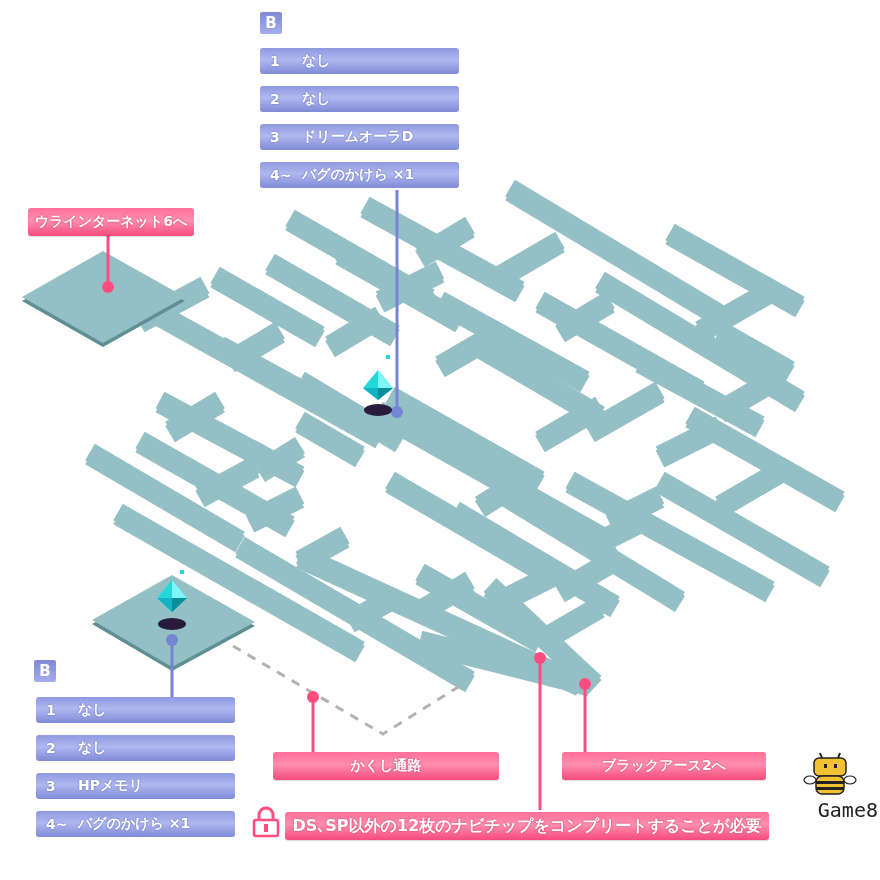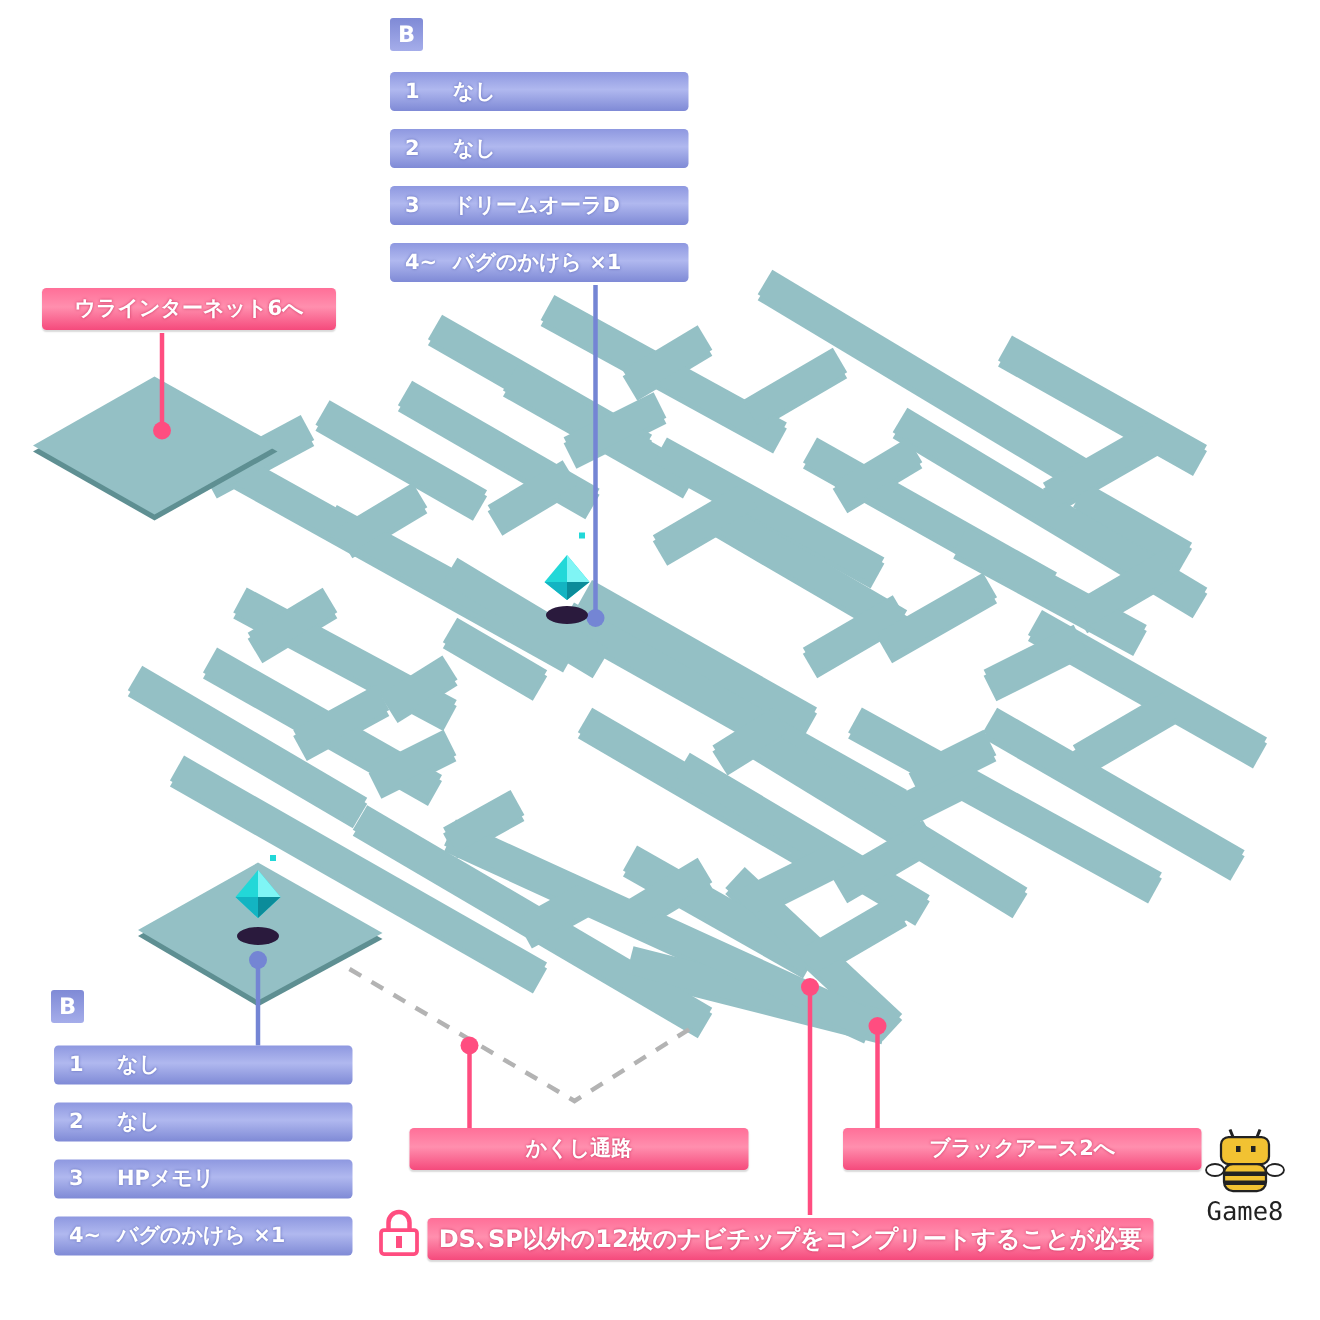--- a/index.html
+++ b/index.html
@@ -11,21 +11,21 @@
     text-shadow:0 0 2px #c8305d;box-shadow:0 1px 1px rgba(0,0,0,.15);white-space:nowrap;}
   .lbl-blue{position:absolute;height:26px;border-radius:3px;
     background:linear-gradient(#8e98e0 0%,#b0b8ef 45%,#7f8ad6 100%);
     color:#fff;font-weight:bold;font-size:14px;display:flex;align-items:center;padding-left:10px;box-sizing:border-box;
     text-shadow:0 0 2px #5d68b8;white-space:nowrap;}
   .lbl-blue .num{display:inline-block;width:32px;}
   .badge-b{position:absolute;width:22px;height:22px;border-radius:2px;
     background:linear-gradient(#7f8ad6,#a5adea);color:#fff;font-weight:bold;font-size:15px;
     display:flex;align-items:center;justify-content:center;}
   .logo{position:absolute;left:782px;top:752px;width:96px;height:70px;}
-  .logo-text{position:absolute;left:0;top:46px;width:96px;text-align:center;font-family:"DejaVu Sans Mono","Liberation Mono",monospace;font-size:17px;color:#222;letter-spacing:0px;}
+  .logo-text{position:absolute;left:0;top:46px;width:96px;text-align:right;font-family:"DejaVu Sans Mono","Liberation Mono",monospace;font-size:20px;color:#222;letter-spacing:0px;}
   .lock{position:absolute;left:252px;top:806px;width:28px;height:32px;}
 </style>
 </head>
 <body>
 
 <svg id="map" viewBox="0 0 880 880" xmlns="http://www.w3.org/2000/svg">
   <defs>
     <g id="strips"></g>
   </defs>
 
@@ -133,23 +133,23 @@
   <g transform="translate(172,600)">
     <ellipse cx="0" cy="24" rx="14" ry="6" fill="#2a1a3d"></ellipse>
     <polygon points="0,-20 15,-2 0,12 -15,-2" fill="#22d8d8"></polygon>
     <polygon points="0,-20 15,-2 0,-2" fill="#7ff5f5"></polygon>
     <polygon points="0,-2 15,-2 0,12" fill="#0b8c9a"></polygon>
     <polygon points="-15,-2 0,-2 0,12" fill="#13b4c2"></polygon>
     <rect x="8" y="-30" width="4" height="4" fill="#22d8d8"></rect>
   </g>
 </svg>
 
-<div class="lbl-pink" style="left:28px;top:192px;width:196px;">ウラインターネット6へ</div>
+<div class="lbl-pink" style="left:28px;top:208px;width:166px;">ウラインターネット6へ</div>
 <div class="lbl-pink" style="left:273px;top:752px;width:226px;">かくし通路</div>
-<div class="lbl-pink" style="left:562px;top:752px;width:239px;">ブラックアース2へ</div>
+<div class="lbl-pink" style="left:562px;top:752px;width:204px;">ブラックアース2へ</div>
 <div class="lbl-pink" style="left:285px;top:812px;width:484px;font-size:16px;">DS､SP以外の12枚のナビチップをコンプリートすることが必要</div>
 
 <svg class="lock" viewBox="0 0 28 32">
   <path d="M7 14 V9 a7 7 0 0 1 14 0 V14" fill="none" stroke="#ff4d80" stroke-width="3"></path>
   <rect x="2" y="14" width="24" height="16" rx="2" fill="#fff" stroke="#ff4d80" stroke-width="2.5"></rect>
   <rect x="12" y="18" width="4" height="8" fill="#ff4d80"></rect>
 </svg>
 
 <div class="badge-b" style="left:260px;top:12px;">B</div>
 <div class="lbl-blue" style="left:260px;top:48px;width:199px;">

